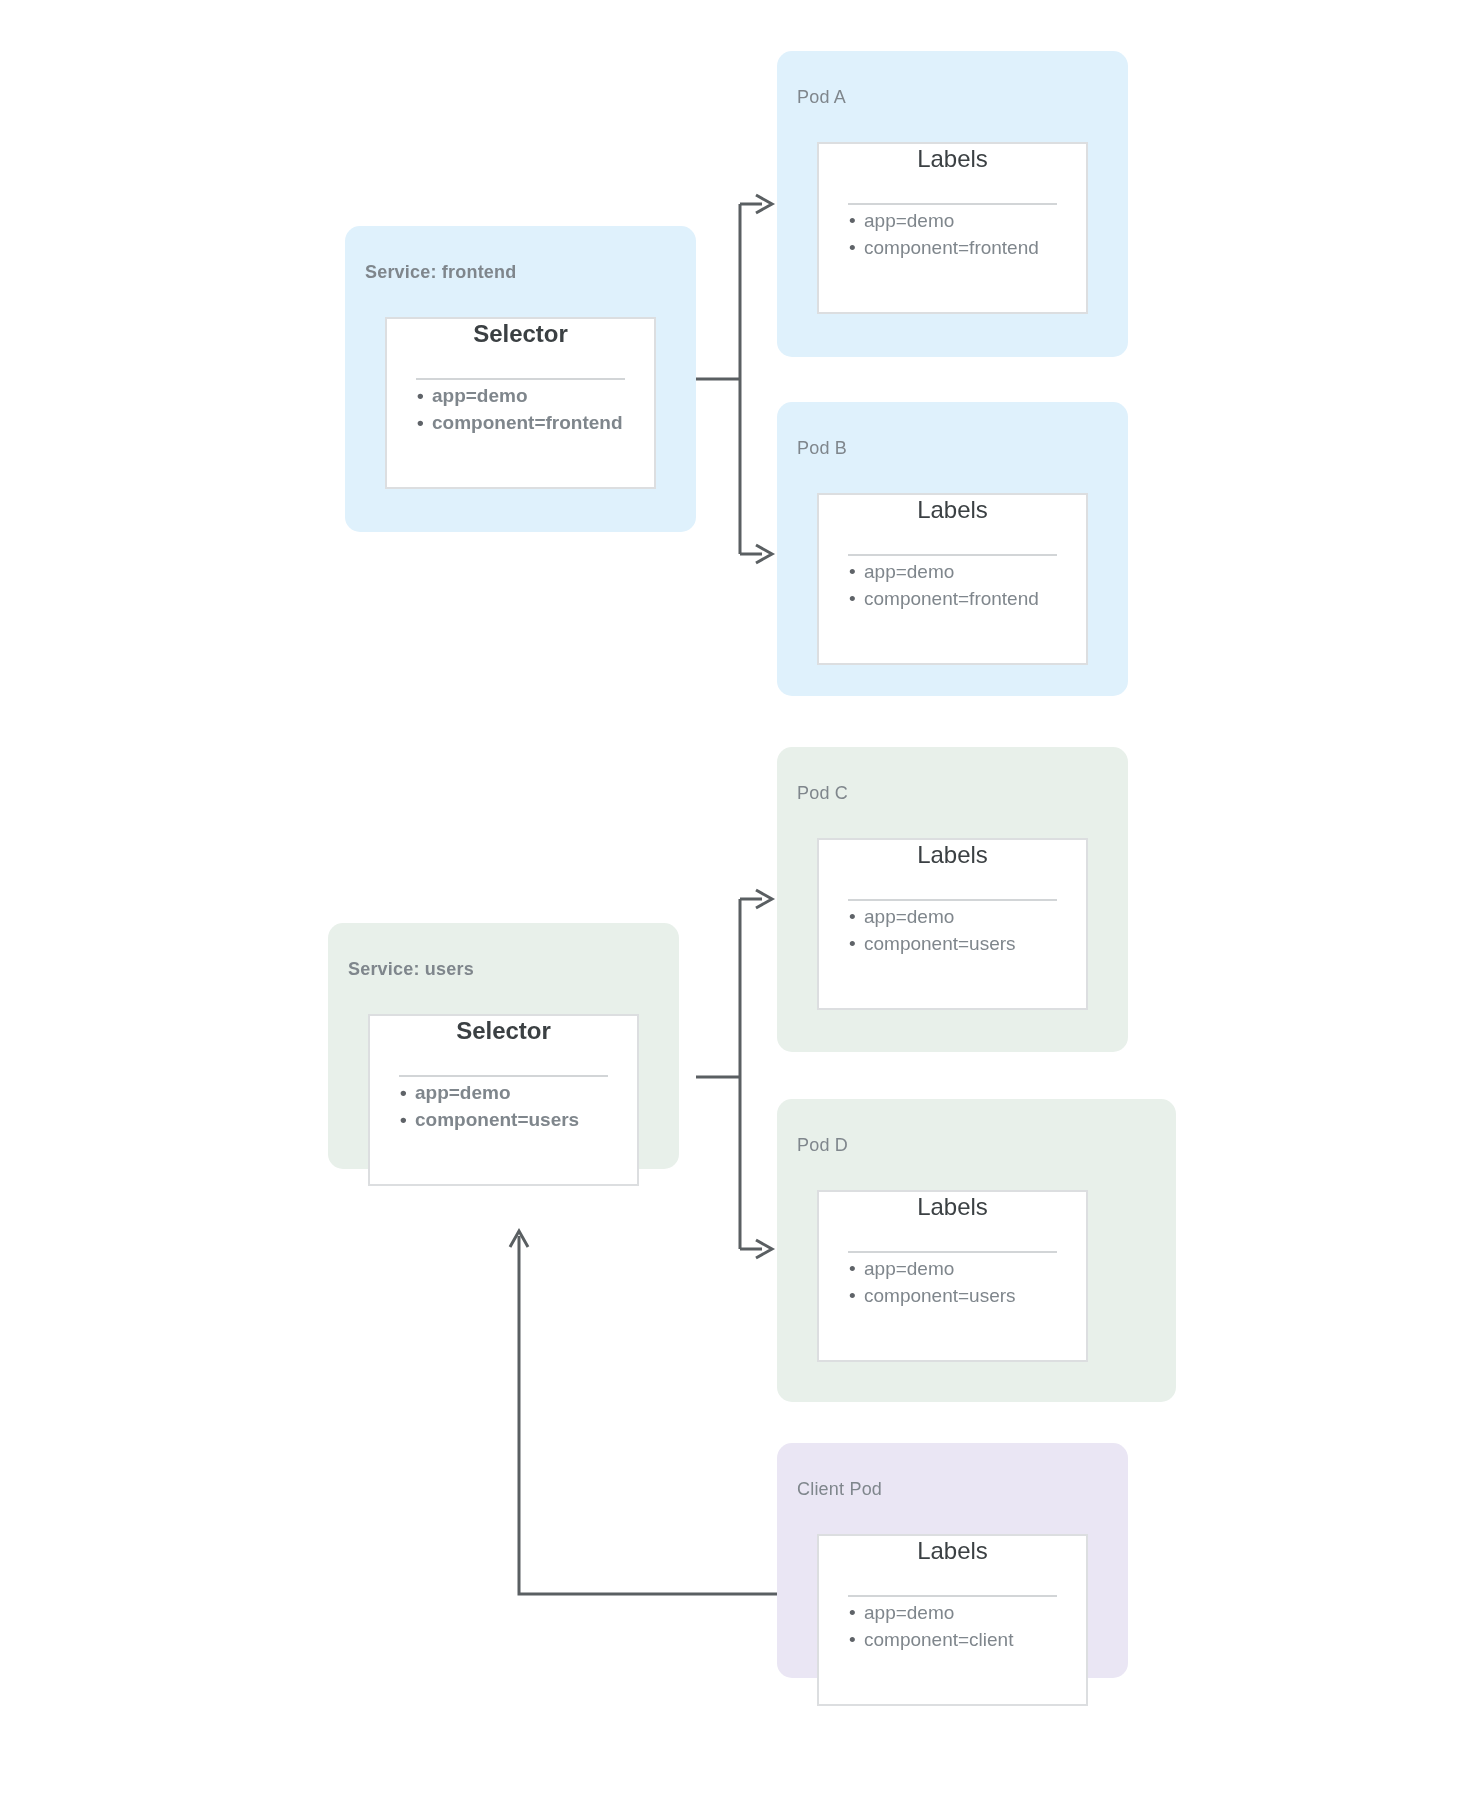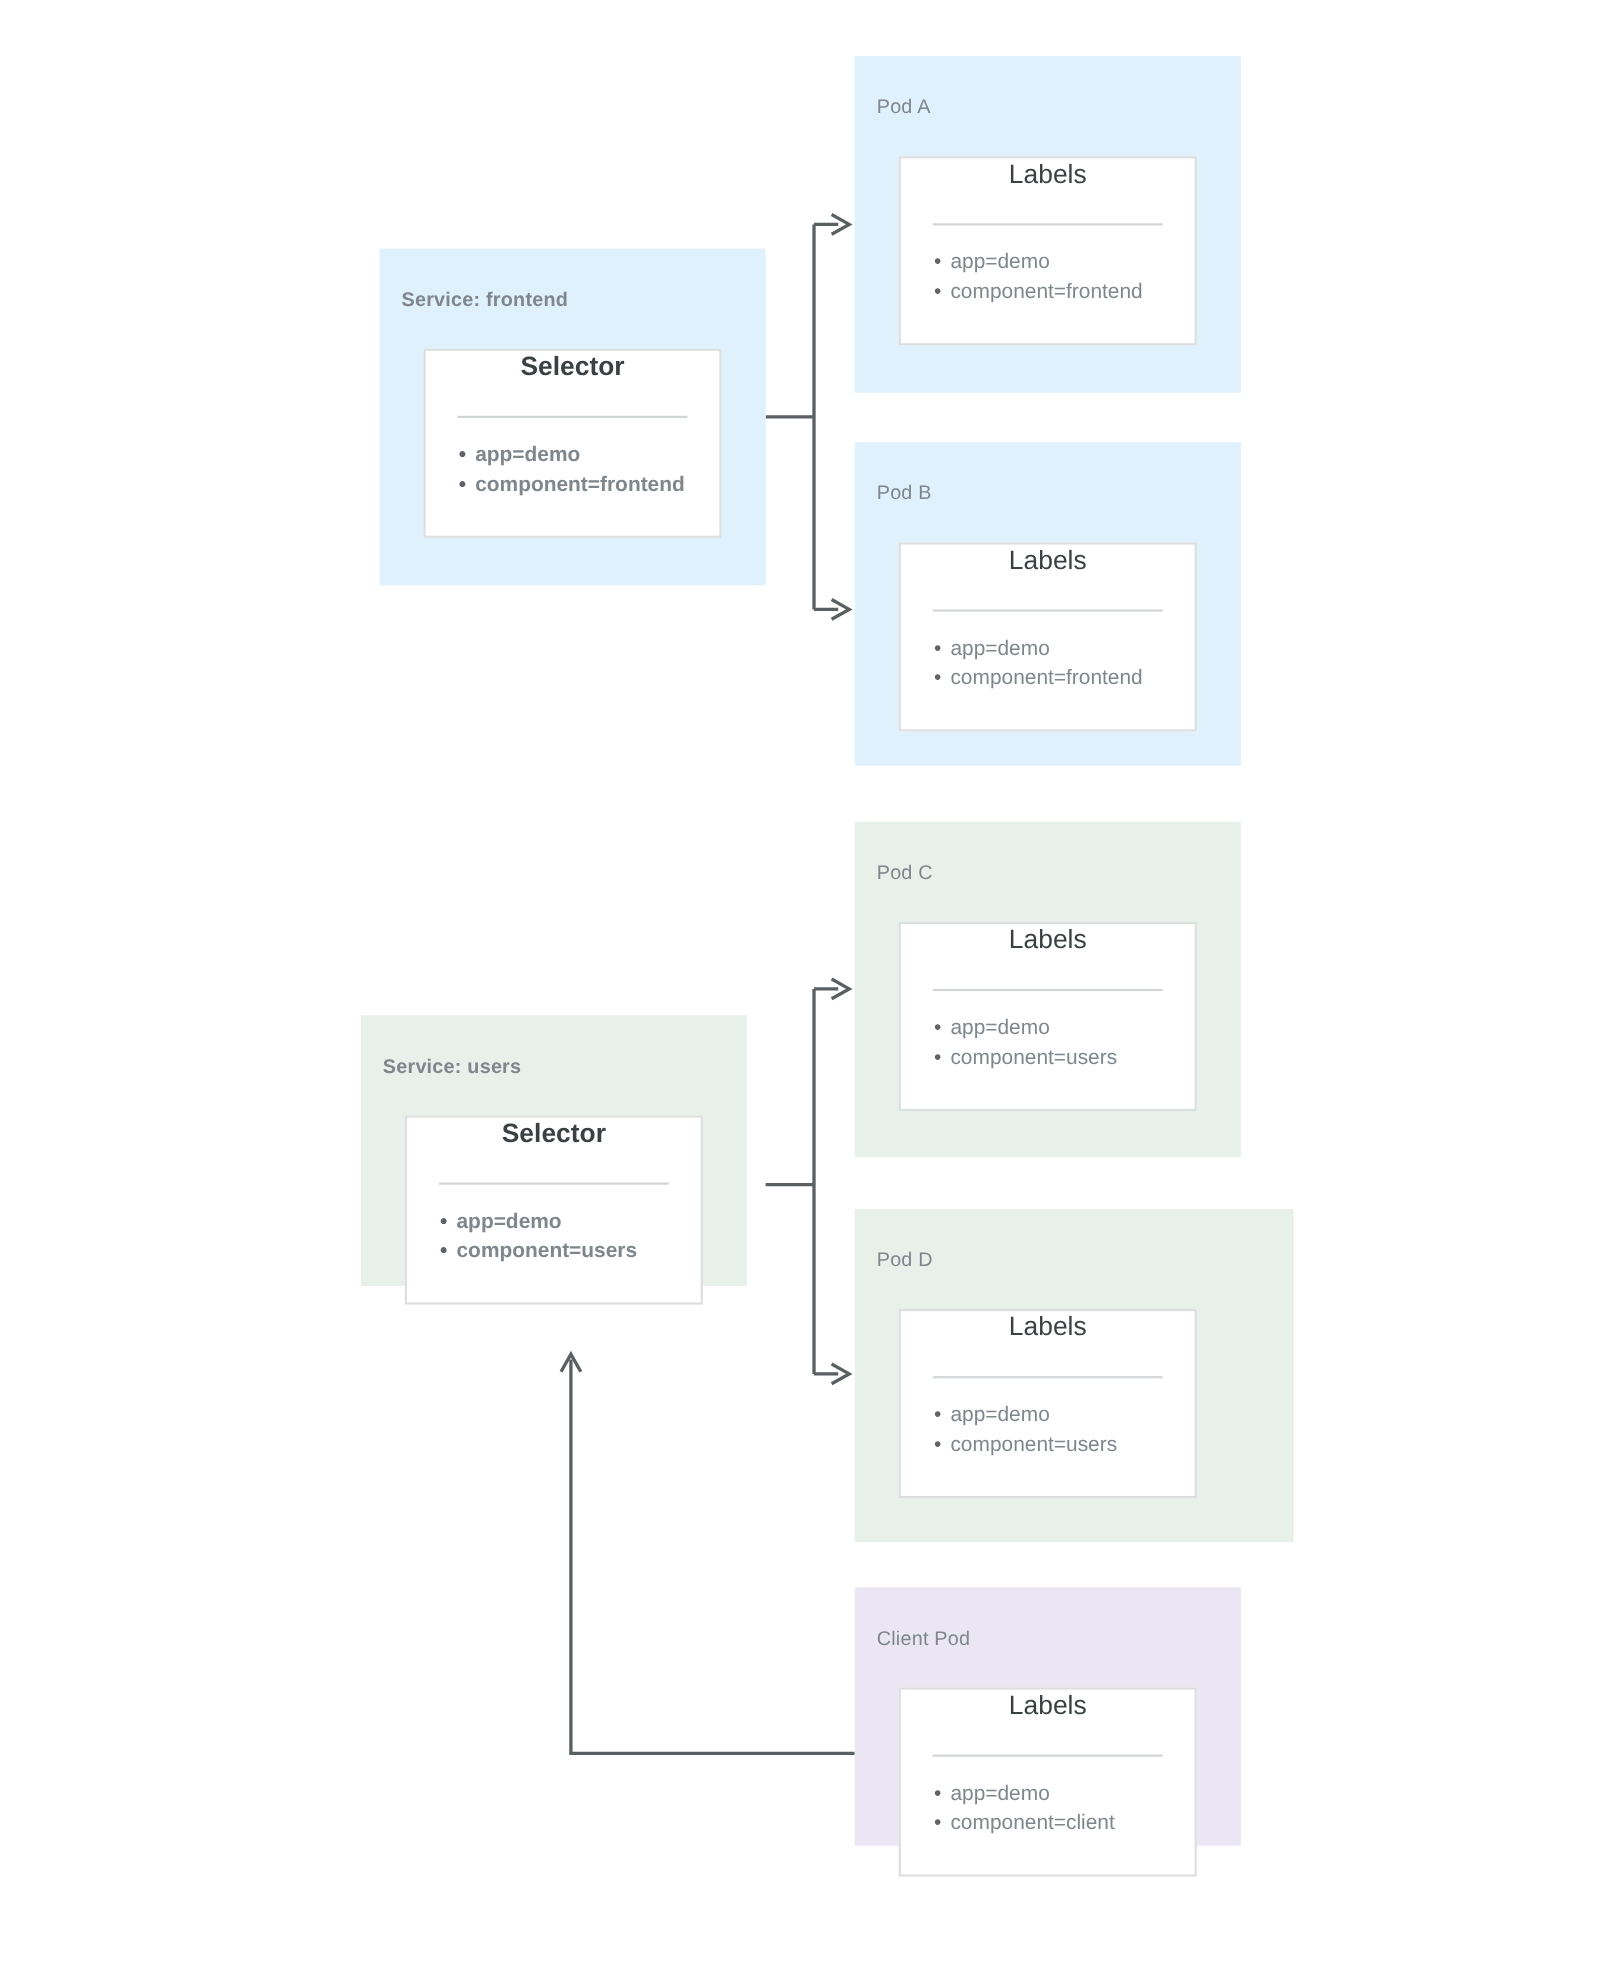--- a/index.html
+++ b/index.html
@@ -11,20 +11,21 @@
   #canvas {
     position: relative;
     width: 1472px;
     height: 1800px;
     background: #ffffff;
     overflow: hidden;
   }
   .box {
     position: absolute;
     width: 351px;
+    border-radius: 15px;
   }
   .box-title {
     position: absolute;
     left: 20px;
     top: 36px;
     font-size: 18px;
     line-height: 21px;
     color: #7f868c;
     letter-spacing: 0.2px;
     white-space: nowrap;
@@ -46,21 +47,21 @@
     color: #3b4043;
   }
   .divider {
     width: 209px;
     height: 0;
     margin: 29px auto 0 auto;
     border-top: 2px solid #d2d5d7;
   }
   .card ul {
     list-style: none;
-    margin: 20px 0 0 0;
+    margin: 2px 0 0 0;
     padding: 0 0 0 45px;
   }
   .card li {
     position: relative;
     font-size: 19px;
     line-height: 27px;
     color: #7f868c;
     white-space: nowrap;
   }
   .card li::before {

